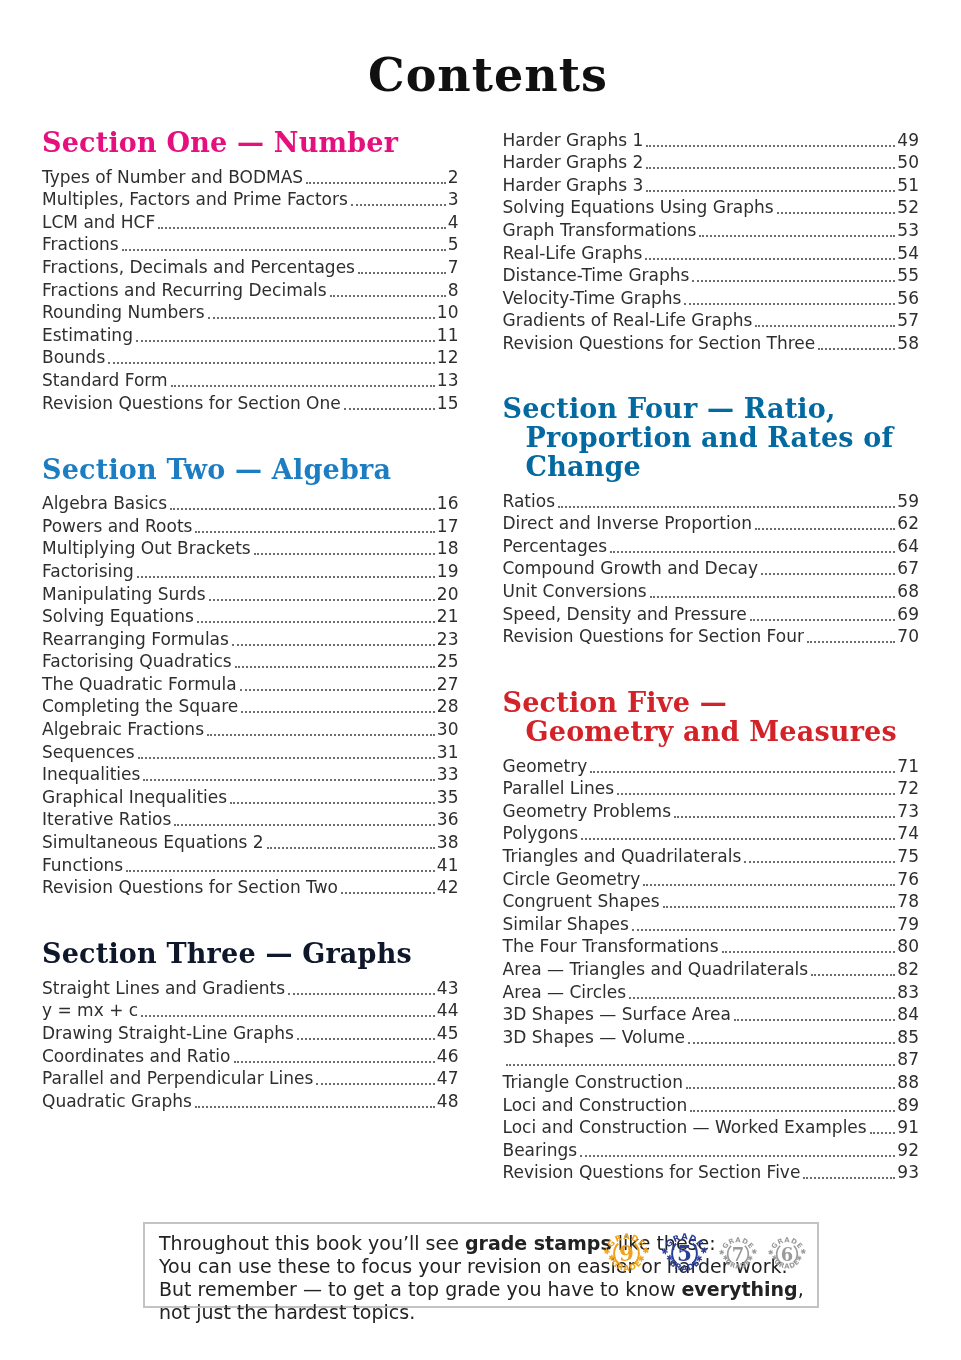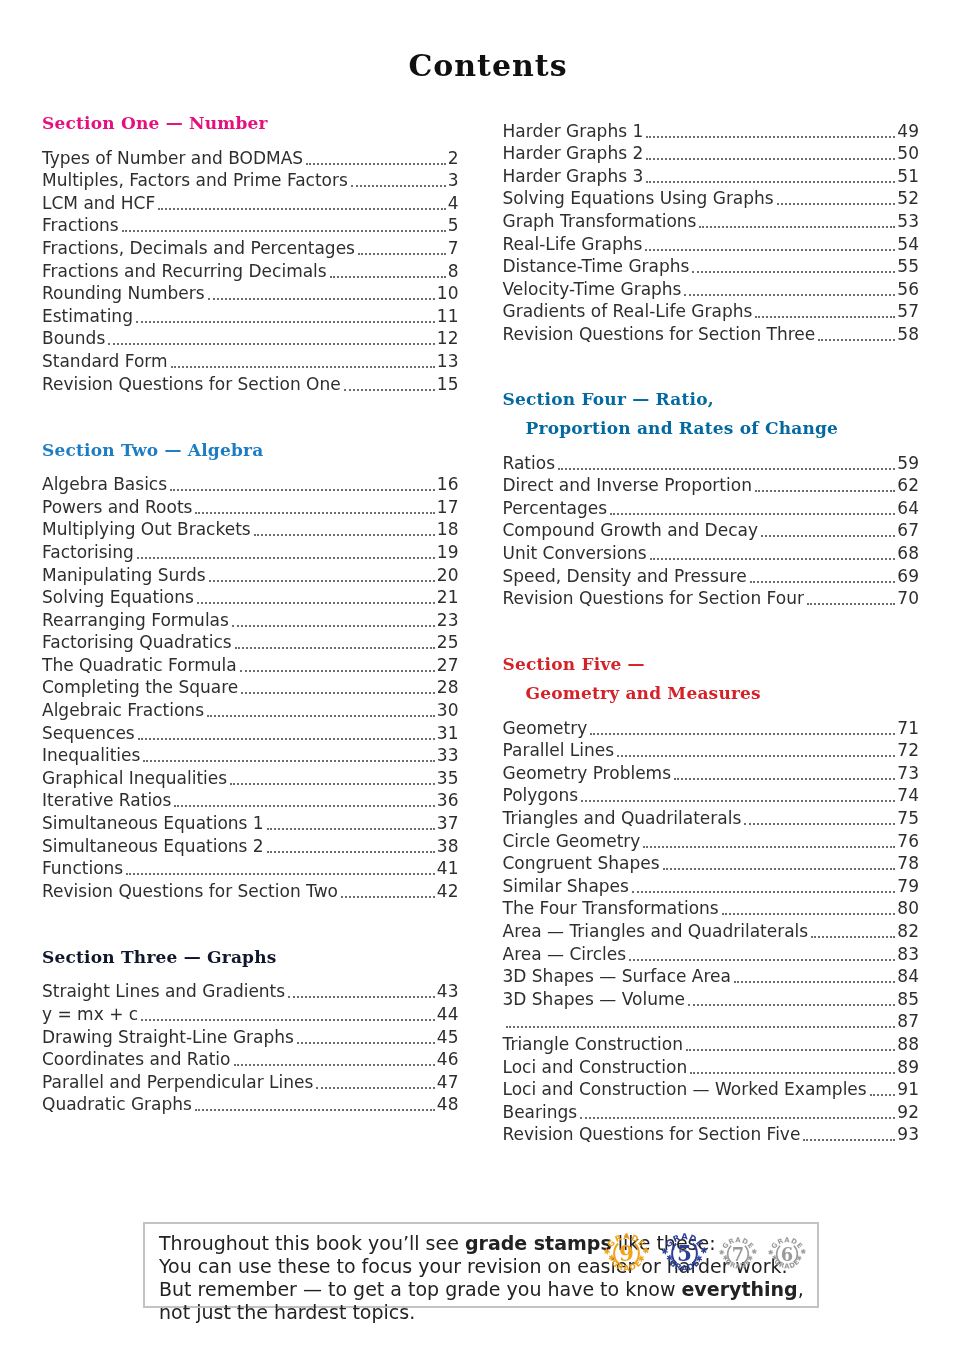--- a/index.html
+++ b/index.html
@@ -11,39 +11,39 @@
     font-family:"DejaVu Sans",sans-serif;
     color:#2e2e2e;
     overflow:hidden;
   }
   .page-title{
     margin:0;
     padding-top:48px;
     text-align:center;
     font-family:"DejaVu Serif",serif;
     font-weight:700;
-    font-size:30px;
+    font-size:46px;
     letter-spacing:1px;
     color:#101010;
     padding-left:15px;
   }
   .columns{
     display:flex;
     gap:44px;
     padding:26px 42px 0 42px;
     box-sizing:border-box;
   }
   .col{flex:1 1 0; min-width:0;}
   .toc-block{margin-bottom:41px;}
-  .toc-block.no-heading{margin-top:10px; margin-bottom:40px;}
+  .toc-block.no-heading{margin-bottom:40px;}
   .sec-heading{
     margin:0 0 8px 0;
     font-family:"DejaVu Serif",serif;
     font-weight:700;
-    font-size:17px;
+    font-size:27px;
     line-height:29px;
     letter-spacing:0.2px;
   }
   .sec-heading .hl{display:block;}
   .sec-heading .hl.indent{padding-left:23px;}
   .toc-row{
     display:flex;
     align-items:flex-end;
     height:22.6px;
     font-size:17px;
@@ -221,25 +221,20 @@
           </div>
           <div class="toc-row">
             <span class="toc-label">Graphical Inequalities</span>
             <span class="toc-leader"></span>
             <span class="toc-page">35</span>
           </div>
           <div class="toc-row">
             <span class="toc-label">Iterative Ratios</span>
             <span class="toc-leader"></span>
             <span class="toc-page">36</span>
-          </div>
-          <div class="toc-row">
-            <span class="toc-label">Simultaneous Equations 1</span>
-            <span class="toc-leader"></span>
-            <span class="toc-page">37</span>
           </div>
           <div class="toc-row">
             <span class="toc-label">Simultaneous Equations 2</span>
             <span class="toc-leader"></span>
             <span class="toc-page">38</span>
           </div>
           <div class="toc-row">
             <span class="toc-label">Functions</span>
             <span class="toc-leader"></span>
             <span class="toc-page">41</span>

